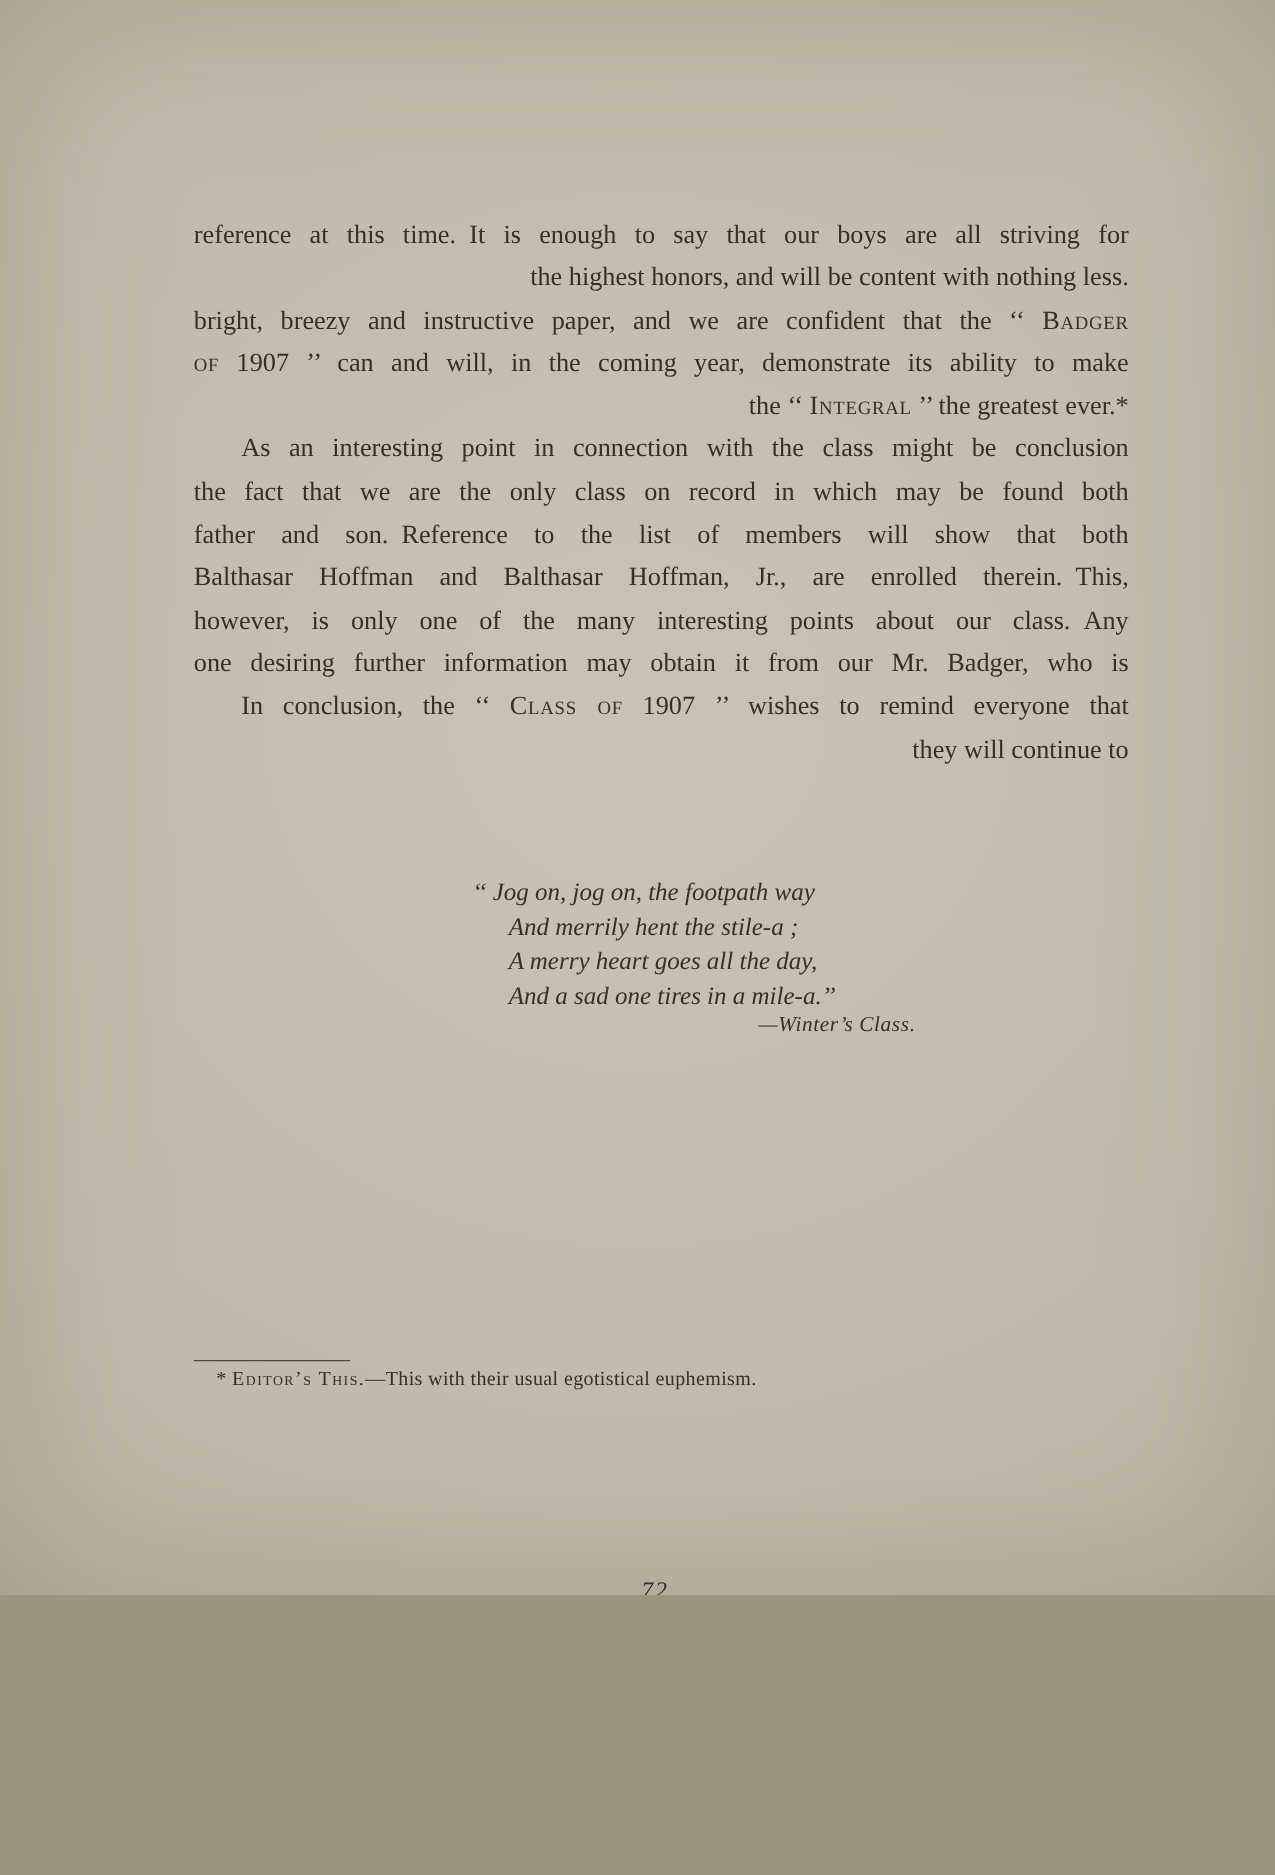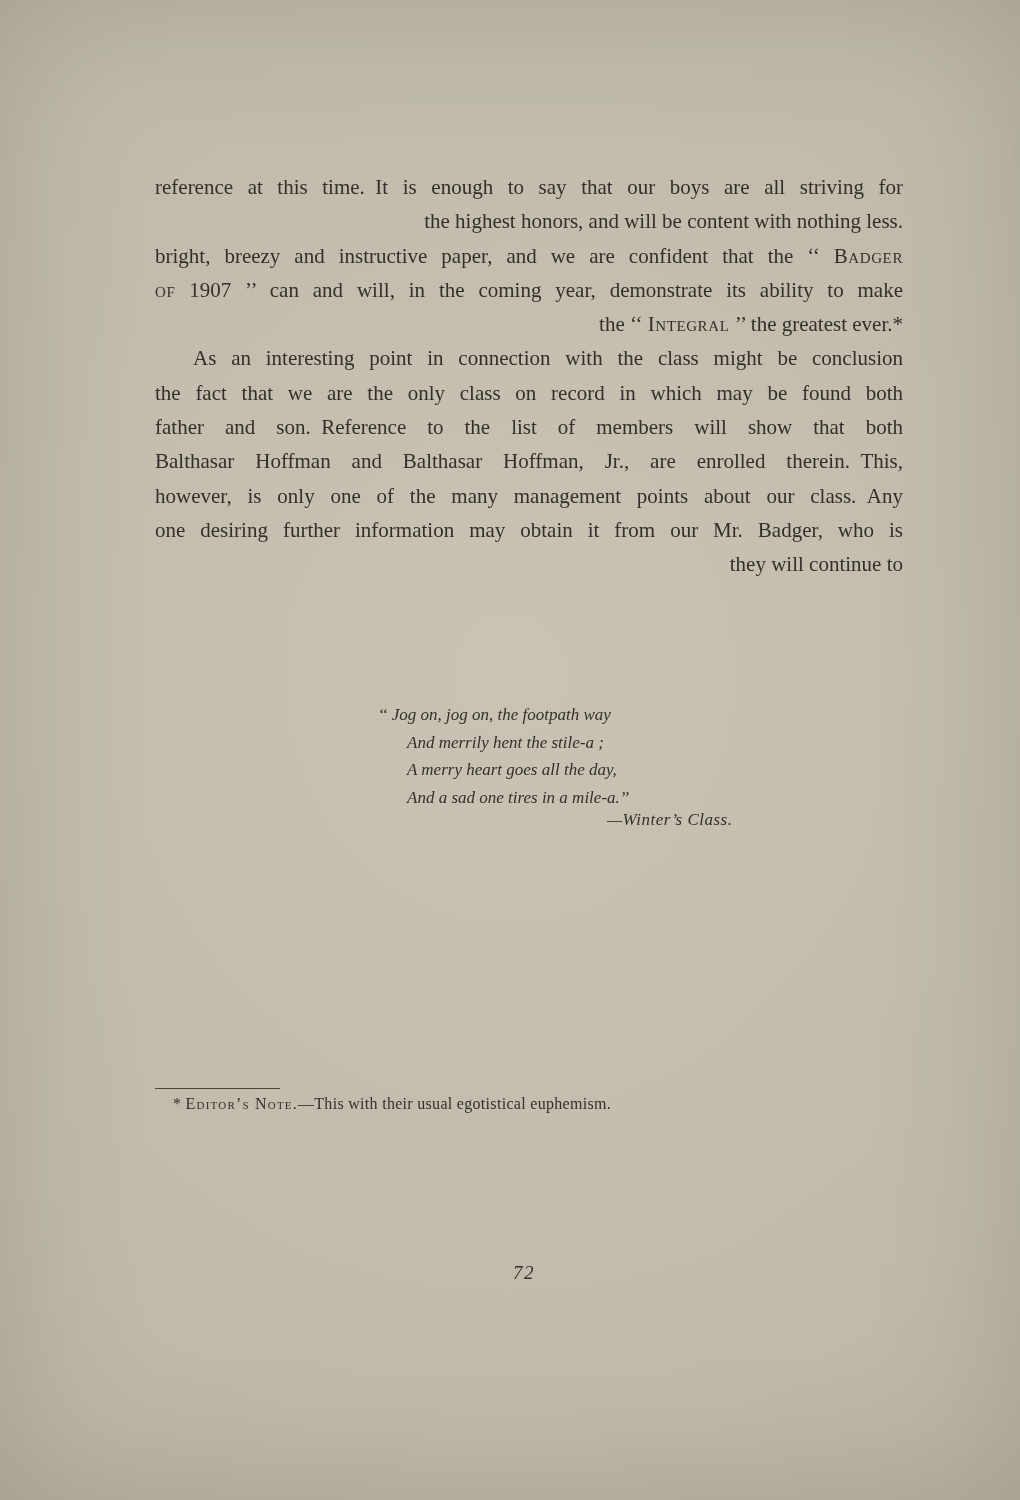--- a/index.html
+++ b/index.html
@@ -2,21 +2,21 @@
 <html><head>
 <meta charset="utf-8">
 <title>Scanned book page</title>
 <style>
   html, body { margin: 0; padding: 0; }
   body { background: #9a957f; }
 
   .page {
     position: relative;
     width: 1020px;
-    height: 1500px;
+    height: 1276px;
     margin: 0;
     background: radial-gradient(ellipse 120% 90% at 50% 45%,
                 #c8c3b3 0%, #bfbaa9 55%, #b0ab97 100%);
     box-shadow: inset 0 0 140px rgba(90, 85, 65, 0.22);
     color: #343029;
     font-family: "Liberation Serif", "DejaVu Serif", serif;
     overflow: hidden;
   }
 
   .body-text {
@@ -32,21 +32,21 @@
   .line.indent { text-indent: 38px; }
 
   .i  { font-style: italic; }
   .sc { font-variant: small-caps; letter-spacing: 0.6px; }
 
   .poem {
     position: absolute;
     left: 378px;
     top: 701px;
     font-style: italic;
-    font-size: 17px;
+    font-size: 20px;
     line-height: 27.5px;
     white-space: nowrap;
   }
   .poem .pline:not(:first-child) { padding-left: 29px; }
 
   .attribution {
     position: absolute;
     left: 607px;
     top: 810px;
     font-style: italic;
@@ -91,33 +91,34 @@
   <div class="body-text">
       <div class="line just"><span>reference at this time. It is enough to say that our boys are all striving for</span></div>
       <div class="line"><span>the highest honors, and will be content with nothing less.</span></div>
       <div class="line just"><span>bright, breezy and instructive paper, and we are confident that the ‘‘ </span><span class="sc">Badger</span></div>
       <div class="line just"><span class="sc">of</span><span> 1907 ’’ can and will, in the coming year, demonstrate its ability to make</span></div>
       <div class="line"><span>the ‘‘ </span><span class="sc">Integral</span><span> ’’ the greatest ever.*</span></div>
       <div class="line just indent"><span>As an interesting point in connection with the class might be conclusion</span></div>
       <div class="line just"><span>the fact that we are the only class on record in which may be found both</span></div>
       <div class="line just"><span>father and son. Reference to the list of members will show that both</span></div>
       <div class="line just"><span>Balthasar Hoffman and Balthasar Hoffman, Jr., are enrolled therein. This,</span></div>
-      <div class="line just"><span>however, is only one of the many management points about our class. Any</span></div>
+      <div class="line just"><span>however, is only one of the many interesting points about our class. Any</span></div>
       <div class="line just"><span>one desiring further information may obtain it from our Mr. Badger, who is</span></div>
+      <div class="line just indent"><span>In conclusion, the ‘‘ </span><span class="sc">Class of</span><span> 1907 ’’ wishes to remind everyone that</span></div>
       <div class="line"><span>they will continue to</span></div>
     </div>
 
   <div class="poem">
       <div class="pline">‘‘ Jog on, jog on, the footpath way</div>
       <div class="pline">And merrily hent the stile-a ;</div>
       <div class="pline">A merry heart goes all the day,</div>
       <div class="pline">And a sad one tires in a mile-a.’’</div>
     </div>
 
   <div class="attribution">—Winter’s Class.</div>
 
   <div class="footnote-rule"></div>
 
-  <div class="footnote"><span>* </span><span class="sc">Editor’s Note.</span><span>—This with their usual egotistical euphemism.</span></div>
+  <div class="footnote"><span>* </span><span class="sc">Editor’s This.</span><span>—This with their usual egotistical euphemism.</span></div>
 
   <div class="page-number">72</div>
 
 </div>
 
 </body></html>

